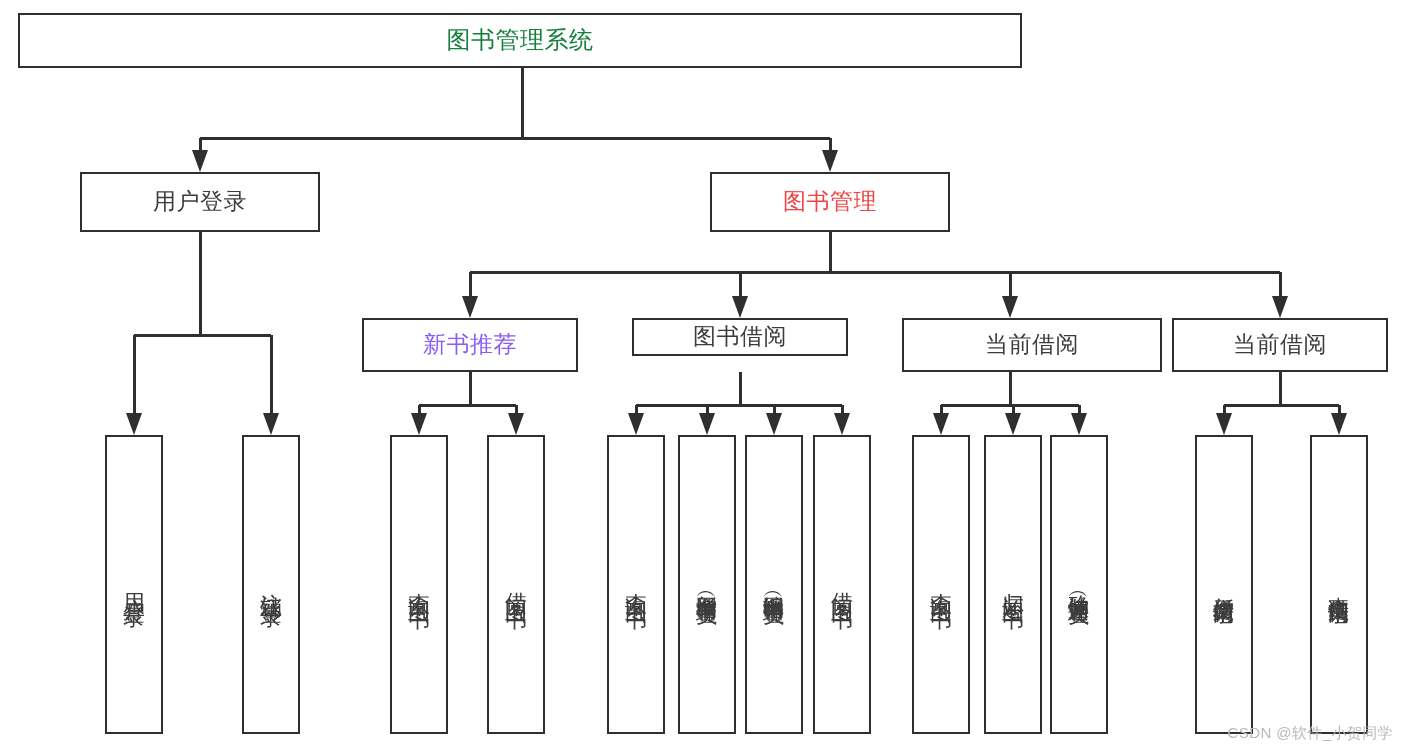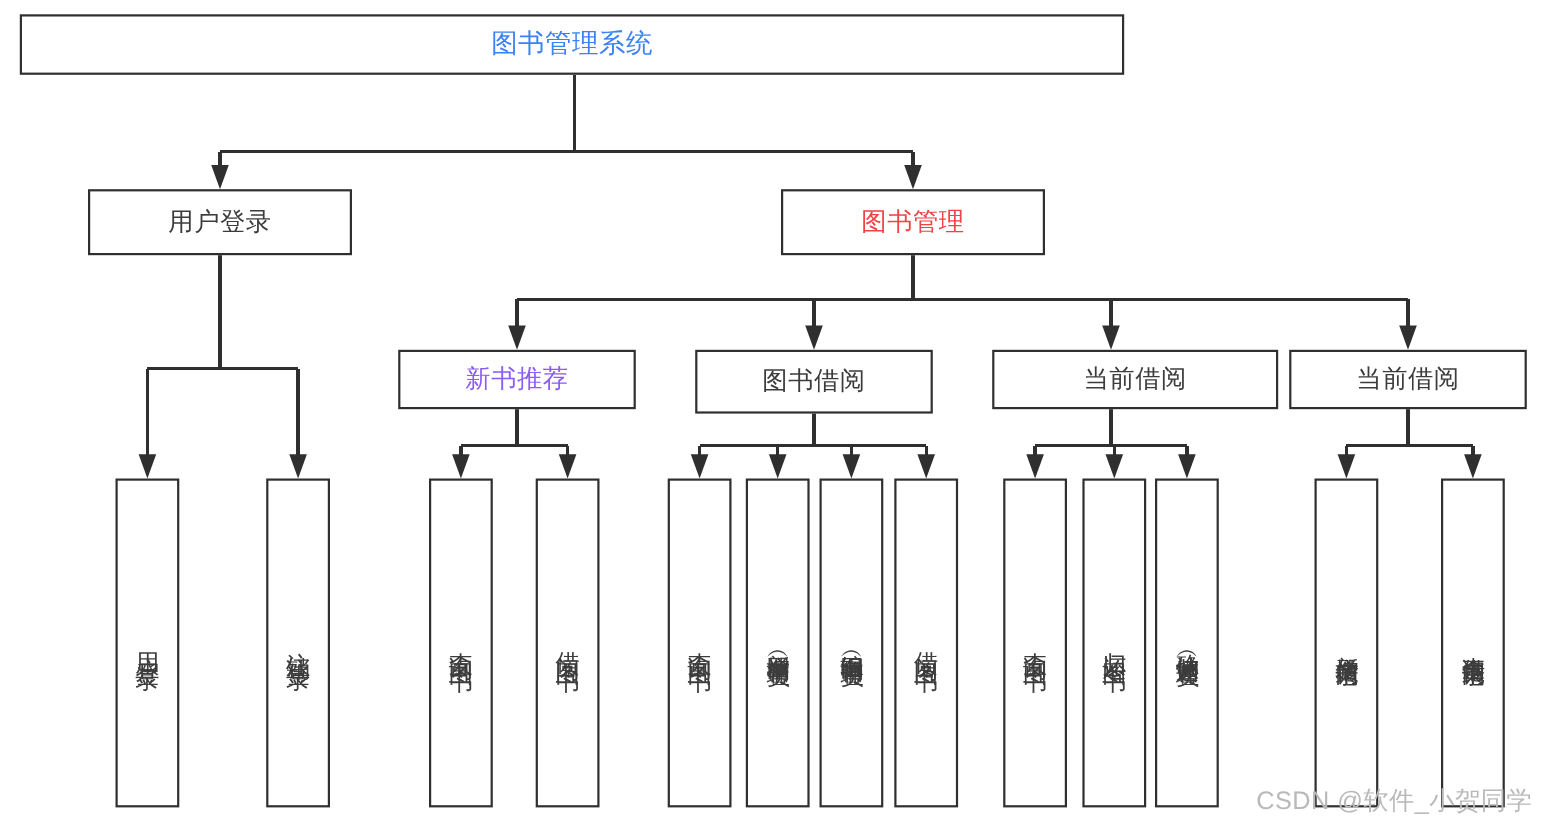--- a/index.html
+++ b/index.html
@@ -58,21 +58,21 @@
     line-height: 1;
   }
   .node.vertical.tight .node-label {
     letter-spacing: 1.5px;
     font-size: 21px;
   }
   #watermark {
     position: absolute;
     right: 12px;
     bottom: 4px;
-    font-size: 23px;
+    font-size: 15px;
     color: #b9b9b9;
     white-space: nowrap;
     letter-spacing: 0.4px;
   }
 </style>
 </head>
 <body>
 
 <div id="diagram-root">
   <svg id="edge-layer" viewBox="0 0 1405 747" width="1405" height="747" aria-hidden="true">
@@ -124,32 +124,32 @@
       <polygon points="1071,413 1087,413 1079,435" fill="#2f2f2f"></polygon>
       <line x1="1280" y1="372" x2="1280" y2="405" stroke="#2f2f2f" stroke-width="3" shape-rendering="crispEdges"></line>
       <line x1="1224" y1="405" x2="1339" y2="405" stroke="#2f2f2f" stroke-width="3" shape-rendering="crispEdges"></line>
       <line x1="1224" y1="405" x2="1224" y2="415" stroke="#2f2f2f" stroke-width="3" shape-rendering="crispEdges"></line>
       <polygon points="1216,413 1232,413 1224,435" fill="#2f2f2f"></polygon>
       <line x1="1339" y1="405" x2="1339" y2="415" stroke="#2f2f2f" stroke-width="3" shape-rendering="crispEdges"></line>
       <polygon points="1331,413 1347,413 1339,435" fill="#2f2f2f"></polygon>
     </svg>
   <div id="node-layer">
       <div class="node horizontal root" style="left: 18px; top: 13px; width: 1004px; height: 55px; border-color: rgb(47, 47, 47); background: rgb(255, 255, 255);">
-        <span class="node-label" style="color: #3b82f6;">图书管理系统</span>
+        <span class="node-label" style="color: #15803d;">图书管理系统</span>
       </div>
       <div class="node horizontal" style="left: 80px; top: 172px; width: 240px; height: 60px; border-color: rgb(47, 47, 47); background: rgb(255, 255, 255);">
         <span class="node-label" style="color: rgb(60, 60, 60);">用户登录</span>
       </div>
       <div class="node horizontal" style="left: 710px; top: 172px; width: 240px; height: 60px; border-color: rgb(47, 47, 47); background: rgb(255, 255, 255);">
         <span class="node-label" style="color: #ef4444;">图书管理</span>
       </div>
       <div class="node horizontal" style="left: 362px; top: 318px; width: 216px; height: 54px; border-color: rgb(47, 47, 47); background: rgb(255, 255, 255);">
         <span class="node-label" style="color: #8b5cf6;">新书推荐</span>
       </div>
-      <div class="node horizontal" style="left: 632px; top: 318px; width: 216px; height: 58px; border-color: rgb(47, 47, 47); background: rgb(255, 255, 255);">
+      <div class="node horizontal" style="left: 632px; top: 318px; width: 216px; height: 38px; border-color: rgb(47, 47, 47); background: rgb(255, 255, 255);">
         <span class="node-label" style="color: rgb(60, 60, 60);">图书借阅</span>
       </div>
       <div class="node horizontal" style="left: 902px; top: 318px; width: 260px; height: 54px; border-color: rgb(47, 47, 47); background: rgb(255, 255, 255);">
         <span class="node-label" style="color: rgb(60, 60, 60);">当前借阅</span>
       </div>
       <div class="node horizontal" style="left: 1172px; top: 318px; width: 216px; height: 54px; border-color: rgb(47, 47, 47); background: rgb(255, 255, 255);">
         <span class="node-label" style="color: rgb(60, 60, 60);">当前借阅</span>
       </div>
       <div class="node vertical" style="left: 105px; top: 435px; width: 58px; height: 299px; border-color: rgb(47, 47, 47); background: rgb(255, 255, 255);">
         <span class="node-label" style="color: rgb(60, 60, 60);">用户登录</span>

